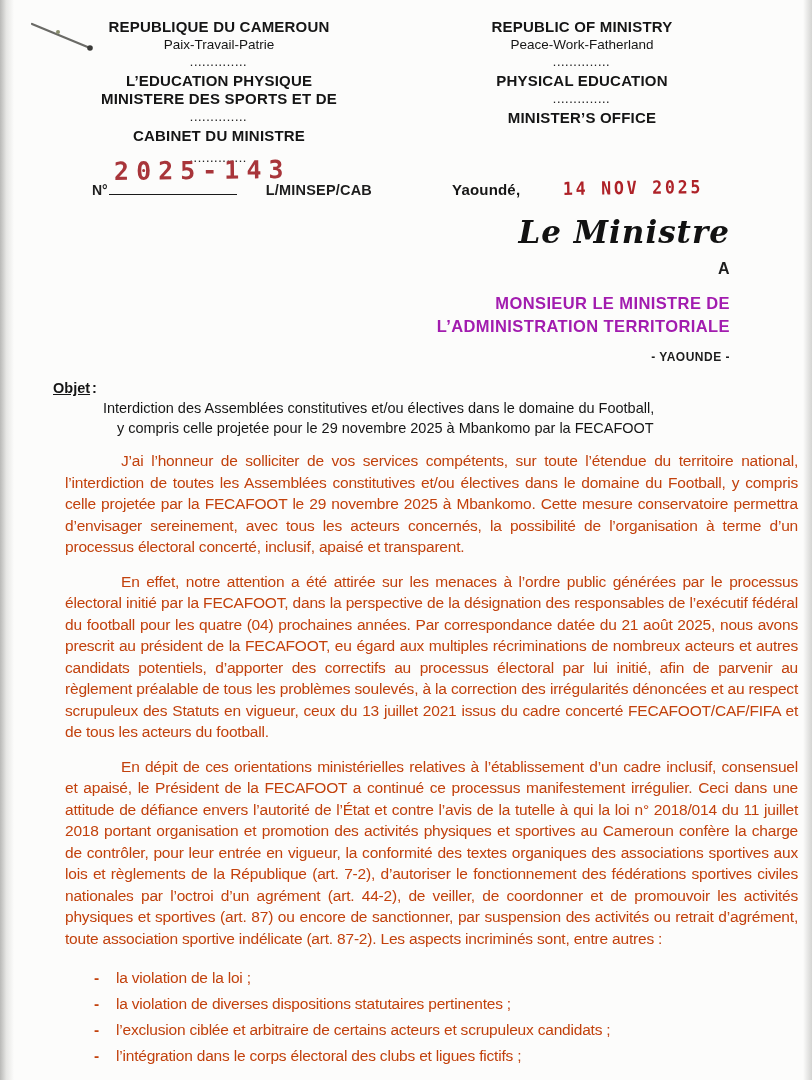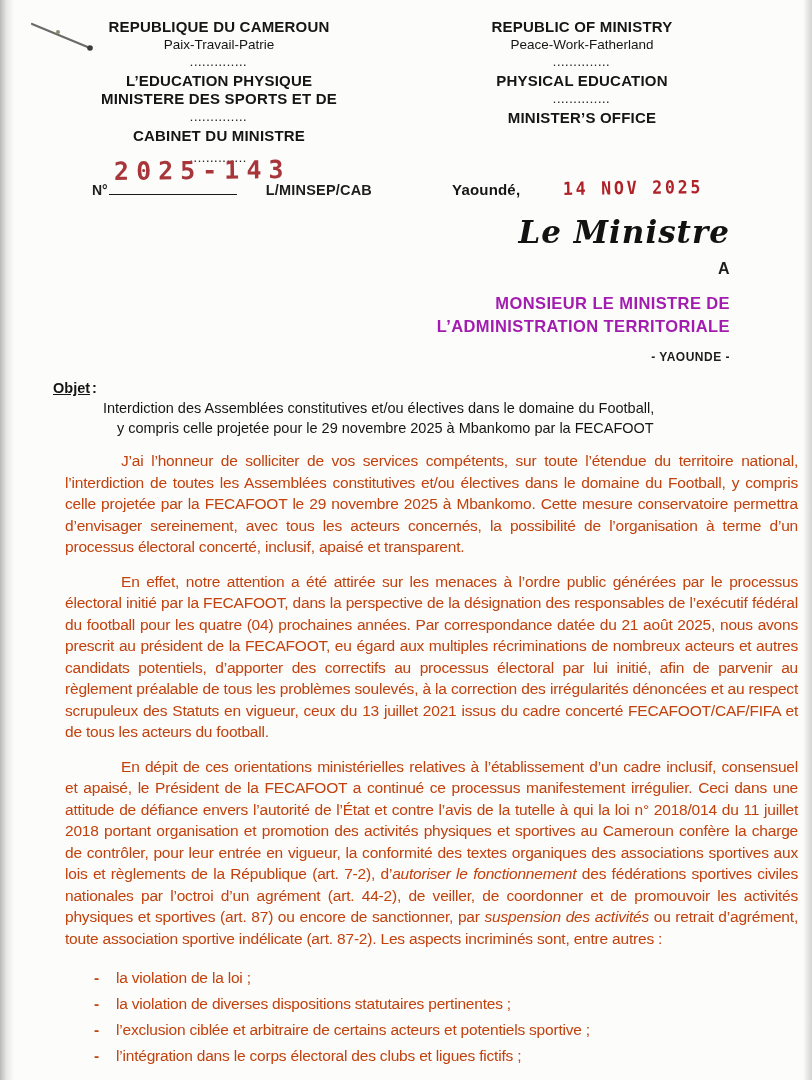--- a/index.html
+++ b/index.html
@@ -71,21 +71,21 @@
   
   .subject{position:absolute;left:53px;top:380px;width:700px;display:flex;font-size:14.5px;color:#161616;}
   .subject-label{font-weight:bold;text-decoration:underline;white-space:nowrap;}
   .subject-colon{font-weight:bold;margin:0 6px 0 2px;}
   .subject-lines{line-height:19.5px;margin-top:19px;}
   .subject-line2{padding-left:14px;}
 
   
   .body-block{position:absolute;left:42px;top:450px;width:733px;font-size:15.5px;line-height:21.5px;letter-spacing:-.2px;color:#c2410c;margin-left:23px;}
   .body-block p{margin:0 0 13px 0;text-align:justify;text-indent:56px;}
-  .body-block .em{font-style:italic;}
+  .body-block .em{}
 
   .list-block{margin-top:16px;}
   .list-item{display:flex;line-height:26px;text-align:left;}
   .list-marker{width:22px;padding-left:29px;flex:none;font-weight:bold;}
   .list-text{flex:1;}
 </style>
 </head>
 <body>
 
 <div class="page">
@@ -154,21 +154,21 @@
       <div class="list-item">
         <span class="list-marker">-</span>
         <span class="list-text">la violation de la loi ;</span>
       </div>
       <div class="list-item">
         <span class="list-marker">-</span>
         <span class="list-text">la violation de diverses dispositions statutaires pertinentes ;</span>
       </div>
       <div class="list-item">
         <span class="list-marker">-</span>
-        <span class="list-text">l’exclusion ciblée et arbitraire de certains acteurs et potentiels sportive ;</span>
+        <span class="list-text">l’exclusion ciblée et arbitraire de certains acteurs et scrupuleux candidats ;</span>
       </div>
       <div class="list-item">
         <span class="list-marker">-</span>
         <span class="list-text">l’intégration dans le corps électoral des clubs et ligues fictifs ;</span>
       </div>
     </div>
   </div>
 
 </div>
 

